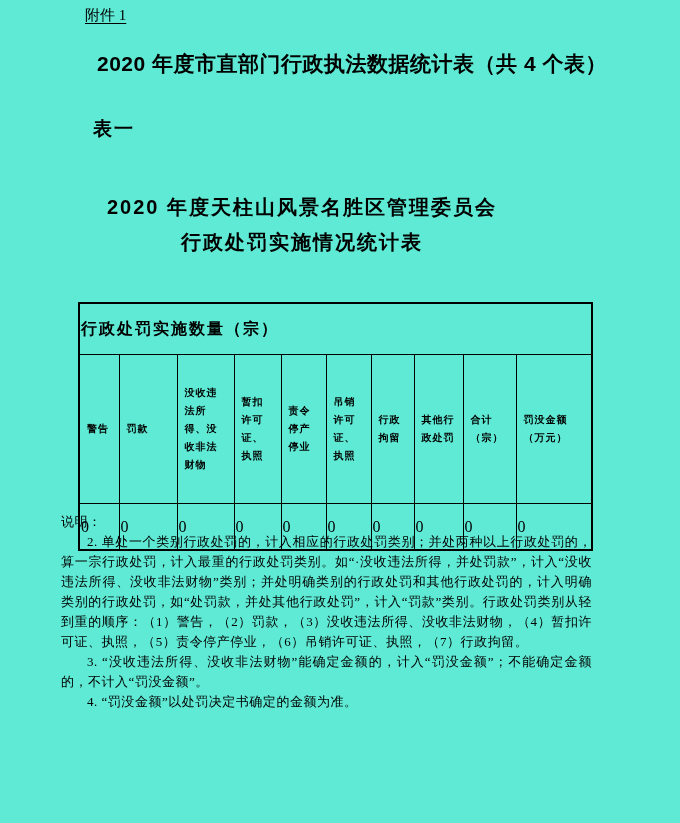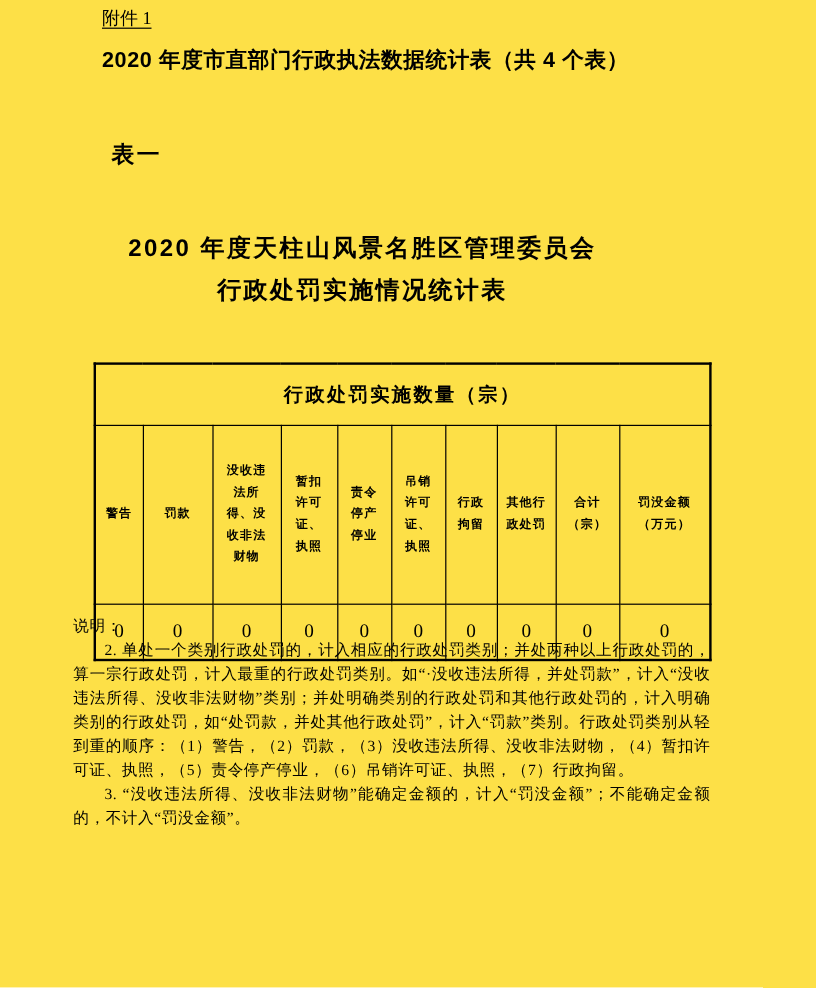--- a/index.html
+++ b/index.html
@@ -1,37 +1,37 @@
 <!DOCTYPE html>
 <html><head>
 <meta charset="utf-8">
 <style>
   html, body { margin: 0; padding: 0; background: #ffffff; }
   .page {
     position: relative;
     width: 680px;
     height: 823px;
-    background: #fde047;
+    background: #5eead4;
     color: #000000;
     font-family: "Liberation Serif", serif;
     overflow: hidden;
   }
   .attachment-label {
     position: absolute;
     left: 85px; top: 6px;
     font-size: 15px;
     font-family: "Liberation Serif", serif;
     text-decoration: underline;
     text-underline-offset: 3px;
   }
   .main-title {
     position: absolute;
     left: 85px; top: 38px;
-    margin: 0;
-    font-size: 18px;
+    margin: 12px;
+    font-size: 21px;
     font-weight: 700;
     font-family: "Liberation Sans", sans-serif;
     letter-spacing: 0.5px;
     white-space: nowrap;
   }
   .table-label {
     position: absolute;
     left: 93px; top: 116px;
     font-size: 19px;
     font-weight: 700;
@@ -51,21 +51,21 @@
   }
   .stats-table {
     position: absolute;
     left: 78px; top: 302px;
     border-collapse: collapse;
     table-layout: fixed;
     border: 2px solid #000000;
   }
   .stats-table th, .stats-table td {
     border: 1px solid #000000;
-    text-align: center;
+    text-align: left;
     vertical-align: middle;
     overflow: hidden;
   }
   .merged-header {
     height: 48px;
     font-size: 16px;
     font-weight: 700;
     font-family: "Liberation Sans", sans-serif;
     letter-spacing: 2px;
   }
@@ -156,15 +156,16 @@
         <td class="data-cell">0</td>
         <td class="data-cell">0</td>
       </tr>
     </tbody>
   </table>
 
   <div class="notes">
     <p class="notes-label">说明：</p>
     <p>2. 单处一个类别行政处罚的，计入相应的行政处罚类别；并处两种以上行政处罚的，算一宗行政处罚，计入最重的行政处罚类别。如“·没收违法所得，并处罚款”，计入“没收违法所得、没收非法财物”类别；并处明确类别的行政处罚和其他行政处罚的，计入明确类别的行政处罚，如“处罚款，并处其他行政处罚”，计入“罚款”类别。行政处罚类别从轻到重的顺序：（1）警告，（2）罚款，（3）没收违法所得、没收非法财物，（4）暂扣许可证、执照，（5）责令停产停业，（6）吊销许可证、执照，（7）行政拘留。</p>
     <p>3. “没收违法所得、没收非法财物”能确定金额的，计入“罚没金额”；不能确定金额的，不计入“罚没金额”。</p>
+    <p>4. “罚没金额”以处罚决定书确定的金额为准。</p>
   </div>
 
 </div>
 
 </body></html>

